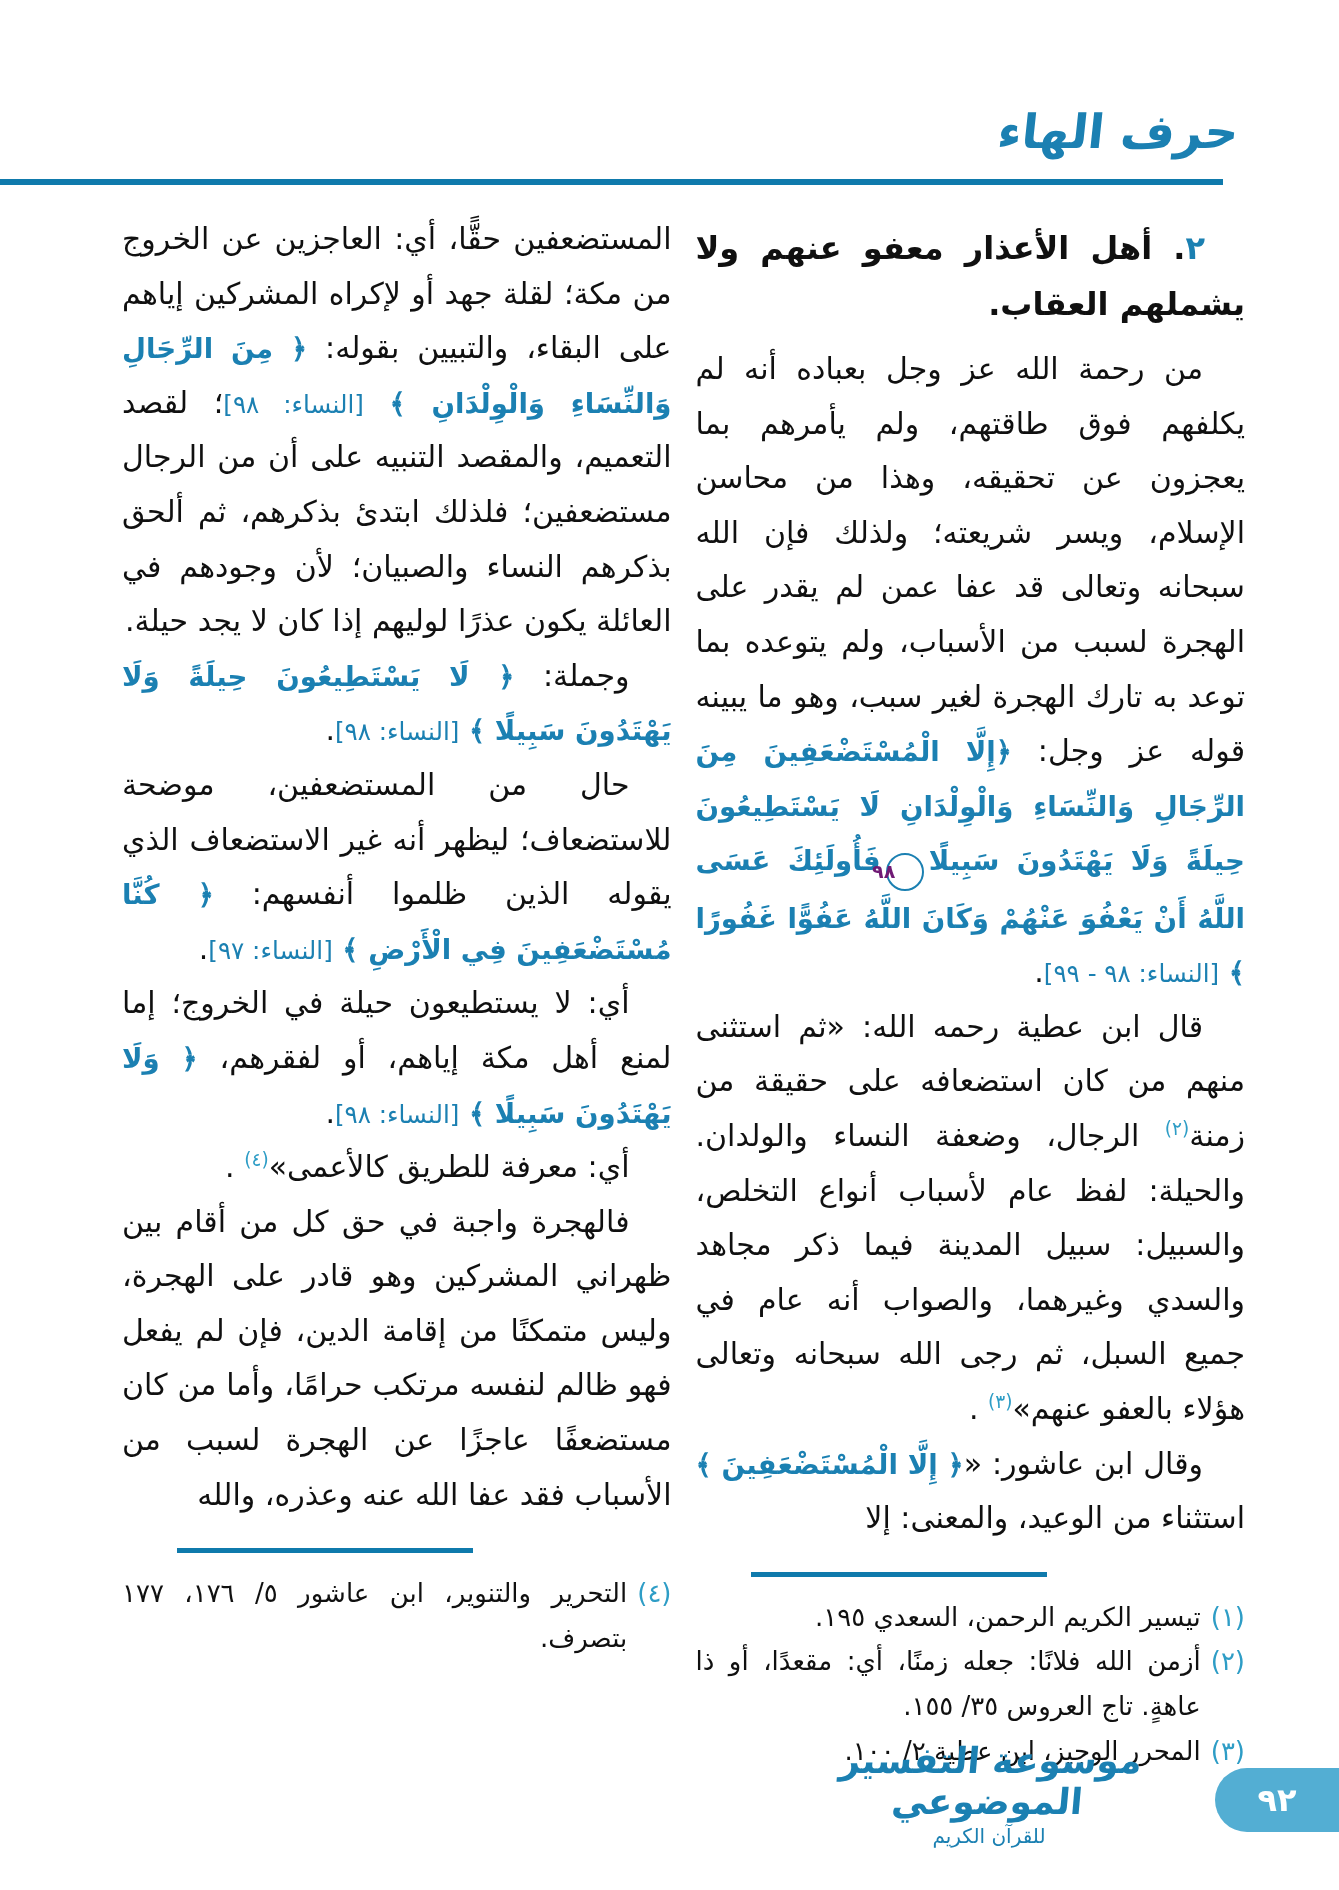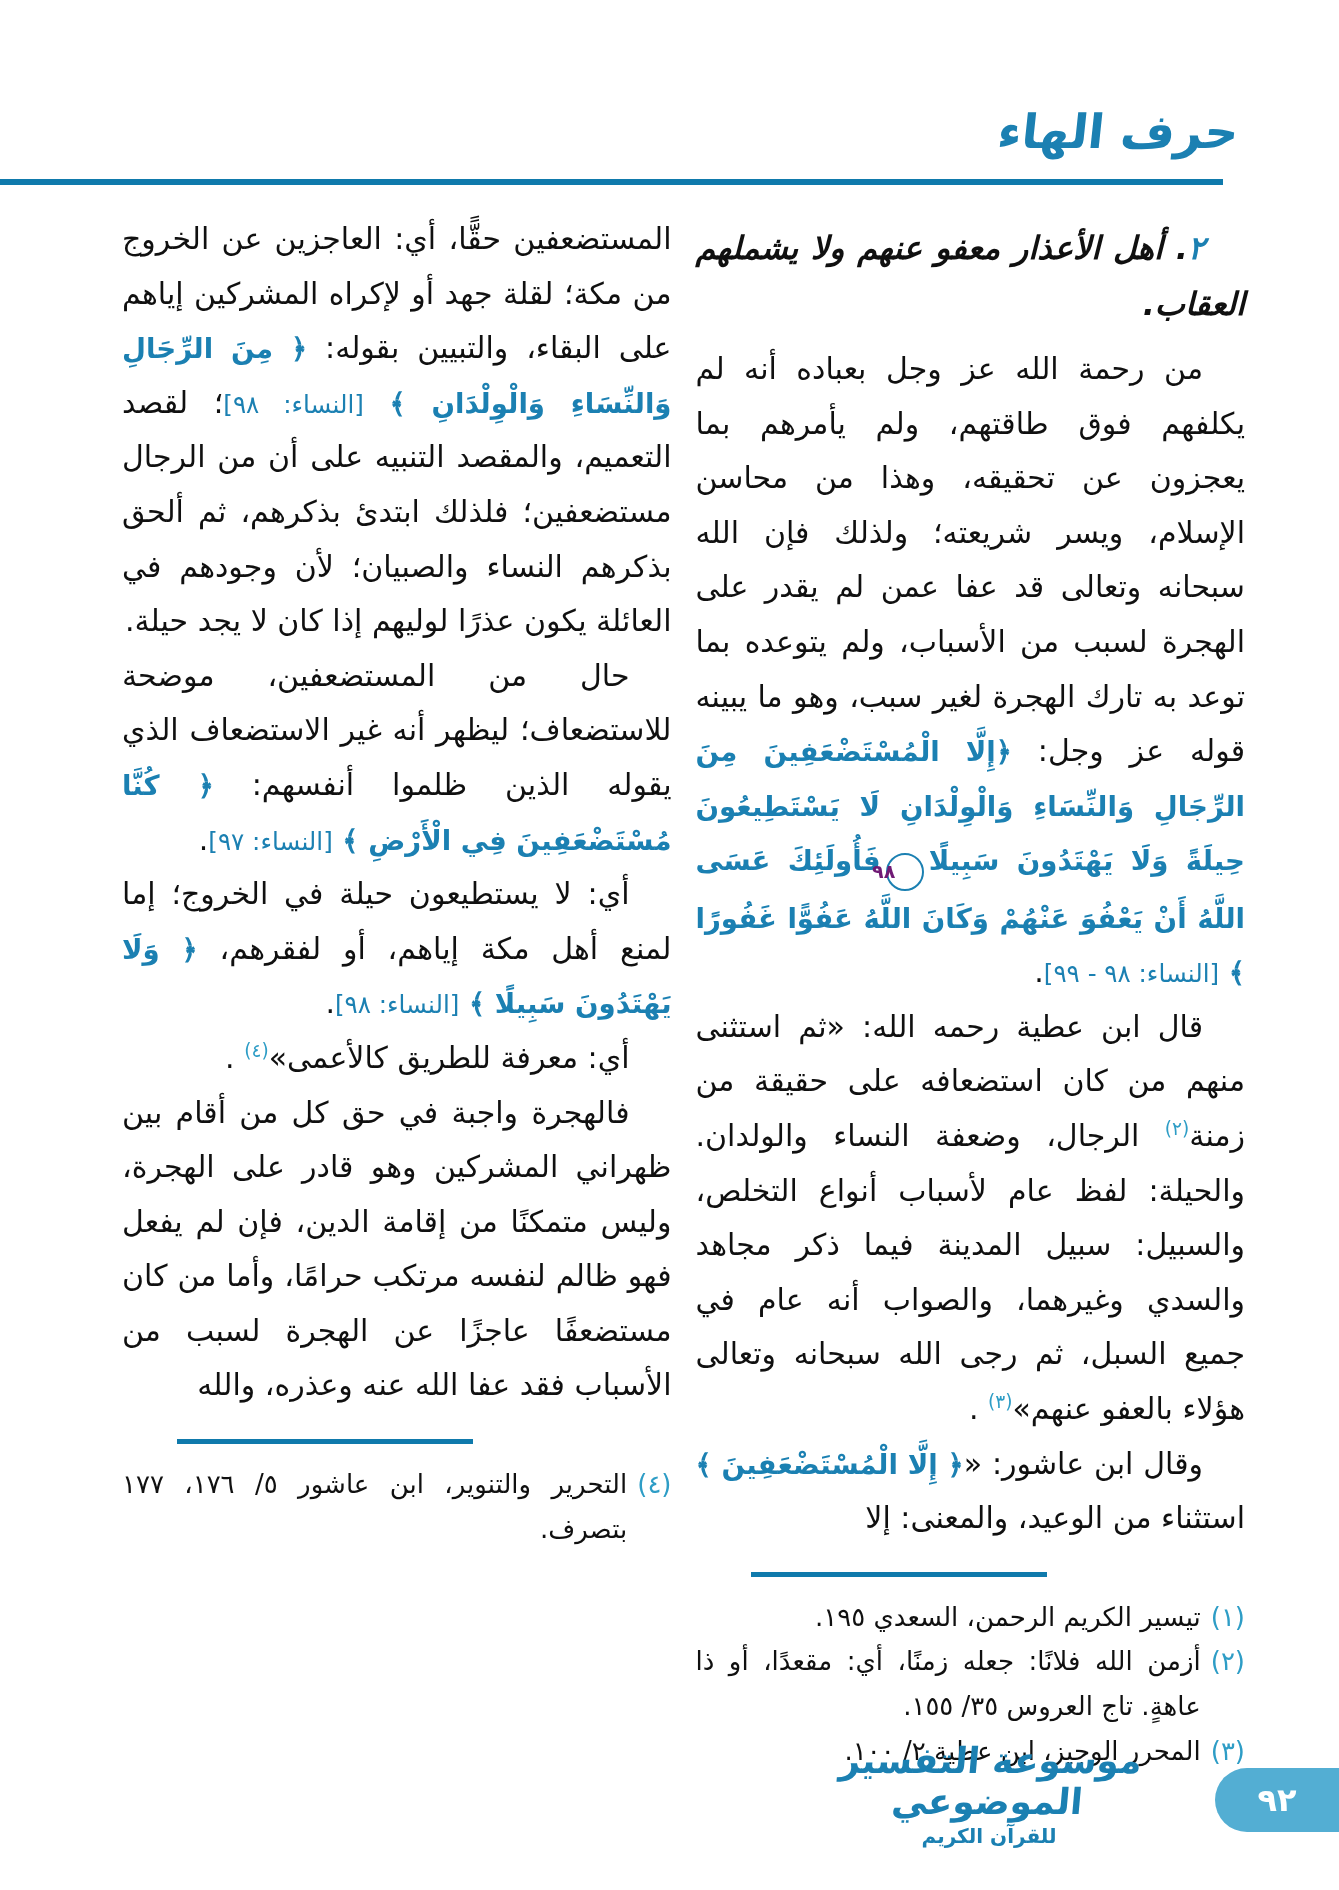--- a/index.html
+++ b/index.html
@@ -38,21 +38,20 @@
     text-align:justify;
     text-align-last:right;
   }
   .indent{text-indent:42px;}
   .heading{
     font-size:32px;font-weight:bold;
     line-height:1.75;
     text-align:justify;text-align-last:right;
     text-indent:40px;
     margin:8px 0 10px 0;
-    font-style:italic;
   }
   .hnum{color:#1b80b2;}
   .quran{
     color:#1b80b2;font-weight:bold;
     font-size:0.92em;
   }
   .vref{
     color:#1b80b2;
     font-size:0.82em;
   }
@@ -87,21 +86,21 @@
   .footer-logo{
     position:absolute;bottom:42px;right:135px;width:430px;
     text-align:center;color:#1b80b2;
   }
   .logo-title{
     font-size:36px;font-weight:bold;
     transform:skewX(-5deg);
     letter-spacing:-1px;
   }
   .logo-sub{
-    font-size:20px;font-weight:bold;
+    font-size:20px;font-weight:normal;
     margin-top:2px;
   }
   .page-pill{
     position:absolute;right:0;bottom:58px;
     width:124px;height:64px;
     background:#53aed3;
     border-radius:32px 0 0 32px;
     color:#ffffff;font-size:32px;font-weight:bold;
     display:flex;align-items:center;justify-content:center;
   }
@@ -139,20 +138,21 @@
         <div class="fn-item">
           <span class="fn-num">(٣)</span>
           <span class="fn-text">المحرر الوجيز، ابن عطية ٢/ ١٠٠.</span>
         </div>
       </div>
     </div>
 
     <div class="col">
       <p class="body-p"><span>المستضعفين حقًّا، أي: العاجزين عن الخروج من مكة؛ لقلة جهد أو لإكراه المشركين إياهم على البقاء، والتبيين بقوله: </span><span class="quran">﴿ مِنَ الرِّجَالِ وَالنِّسَاءِ وَالْوِلْدَانِ ﴾ </span><span class="vref">[النساء: ٩٨]</span><span>؛ لقصد التعميم، والمقصد التنبيه على أن من الرجال مستضعفين؛ فلذلك ابتدئ بذكرهم، ثم ألحق بذكرهم النساء والصبيان؛ لأن وجودهم في العائلة يكون عذرًا لوليهم إذا كان لا يجد حيلة.</span></p>
 
+      <p class="body-p indent"><span>وجملة: </span><span class="quran">﴿ لَا يَسْتَطِيعُونَ حِيلَةً وَلَا يَهْتَدُونَ سَبِيلًا ﴾ </span><span class="vref">[النساء: ٩٨]</span><span>.</span></p>
 
       <p class="body-p indent"><span>حال من المستضعفين، موضحة للاستضعاف؛ ليظهر أنه غير الاستضعاف الذي يقوله الذين ظلموا أنفسهم: </span><span class="quran">﴿ كُنَّا مُسْتَضْعَفِينَ فِي الْأَرْضِ ﴾ </span><span class="vref">[النساء: ٩٧]</span><span>.</span></p>
 
       <p class="body-p indent"><span>أي: لا يستطيعون حيلة في الخروج؛ إما لمنع أهل مكة إياهم، أو لفقرهم، </span><span class="quran">﴿ وَلَا يَهْتَدُونَ سَبِيلًا ﴾ </span><span class="vref">[النساء: ٩٨]</span><span>.</span></p>
 
       <p class="body-p indent"><span>أي: معرفة للطريق كالأعمى»</span><sup class="fnref">(٤)</sup><span> .</span></p>
 
       <p class="body-p indent"><span>فالهجرة واجبة في حق كل من أقام بين ظهراني المشركين وهو قادر على الهجرة، وليس متمكنًا من إقامة الدين، فإن لم يفعل فهو ظالم لنفسه مرتكب حرامًا، وأما من كان مستضعفًا عاجزًا عن الهجرة لسبب من الأسباب فقد عفا الله عنه وعذره، والله</span></p>
 
       <div class="fns">

